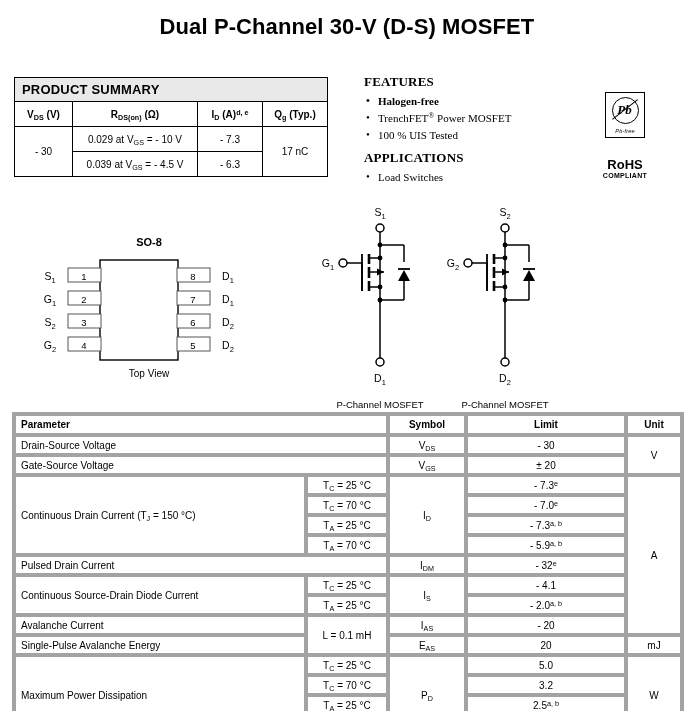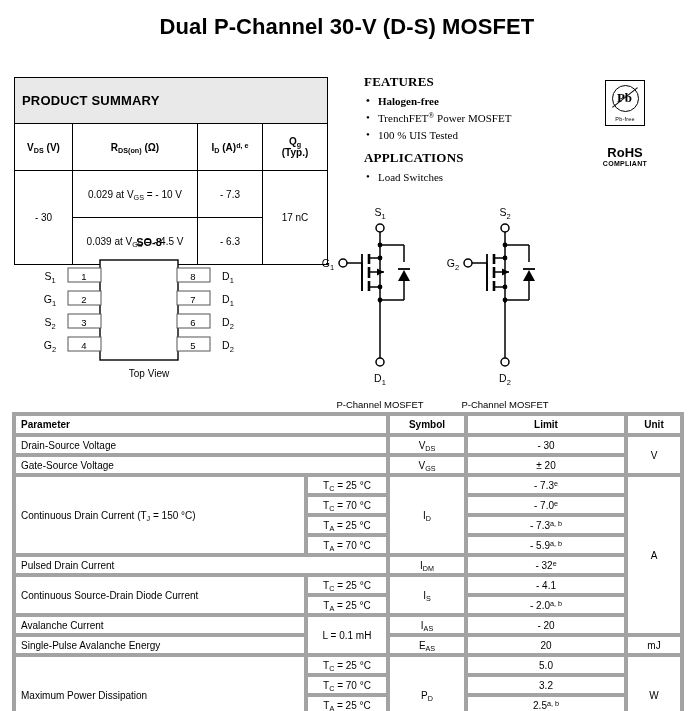--- a/index.html
+++ b/index.html
@@ -17,21 +17,21 @@
     position:absolute;left:0;top:14px;width:694px;text-align:center;
     font-size:22px;font-weight:bold;letter-spacing:.1px;
   }
 
   
   #product-summary{
     position:absolute;left:14px;top:77px;width:313px;
     border-collapse:collapse;table-layout:fixed;
   }
   #product-summary td,#product-summary th{
-    border:1px solid #000;padding:12px;text-align:center;
+    border:1px solid #000;padding:1px;text-align:center;
     font-size:10px;font-weight:bold;height:19px;
   }
   #product-summary .ps-title{
     background:#e9e9e9;text-align:left;padding-left:7px;
     font-size:13px;font-weight:bold;height:21px;letter-spacing:.2px;
   }
   #product-summary .ps-head{height:22px;}
   #product-summary .ps-val{font-weight:normal;height:22px;}
 
   
@@ -43,21 +43,21 @@
   }
   .bullet-list li:before{
     content:"\2022";position:absolute;left:2px;top:-1px;font-size:11px;
   }
   .bullet-list li.bold{font-weight:bold;}
   #applications-head{margin-top:9px;}
 
   
   #rohs-block{position:absolute;left:586px;top:76px;width:78px;text-align:center;}
   #rohs-box{
-    width:38px;height:44px;border:1.6px solid #000;margin:4px auto;position:relative;
+    width:38px;height:44px;border:1.6px solid #000;margin:16px auto;position:relative;font-style:italic;
   }
   #rohs-circle{
     position:absolute;left:6px;top:4px;width:25px;height:25px;
     border:1.4px solid #000;border-radius:50%;
   }
   #rohs-pb{
     position:absolute;left:6px;top:4px;width:25px;height:25px;
     font-size:13px;font-weight:bold;line-height:25px;text-align:center;
     font-family:"Liberation Serif","DejaVu Serif",serif;
   }

